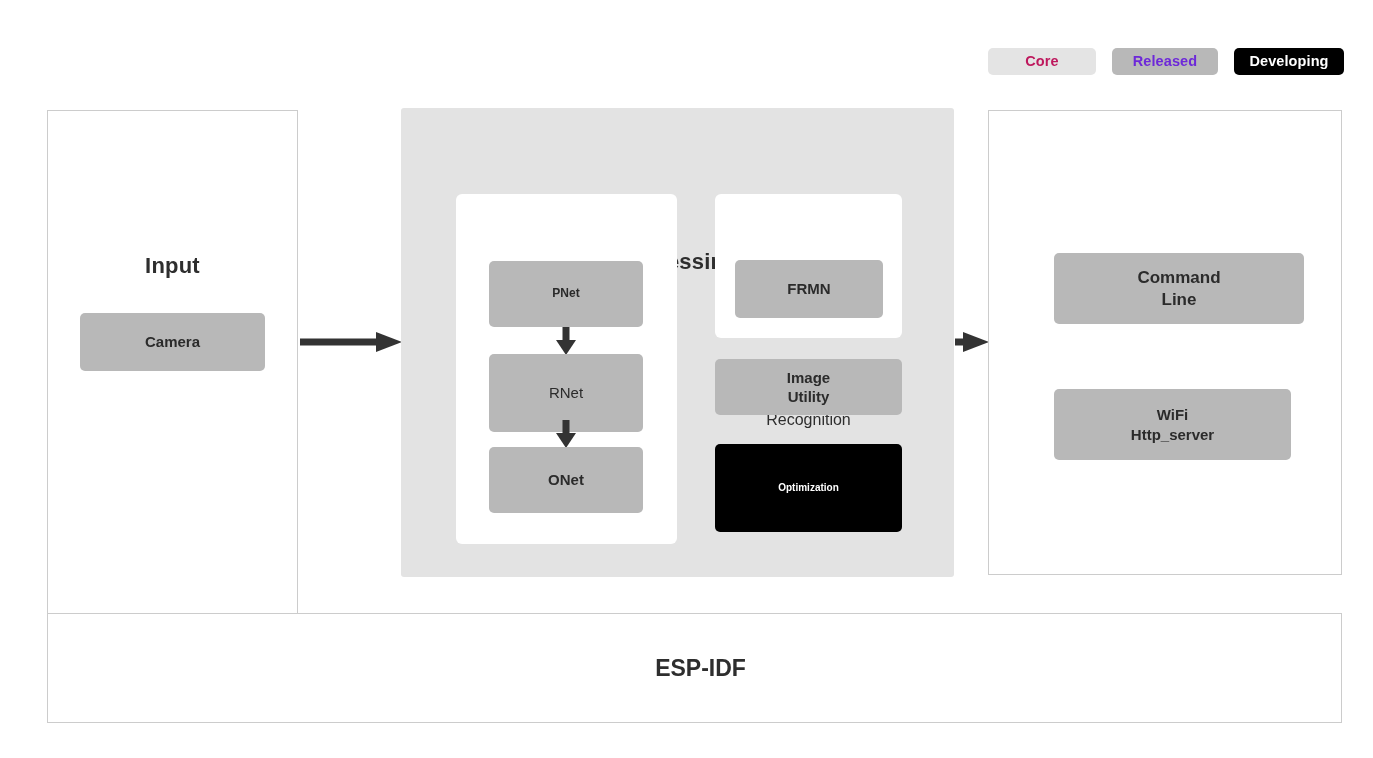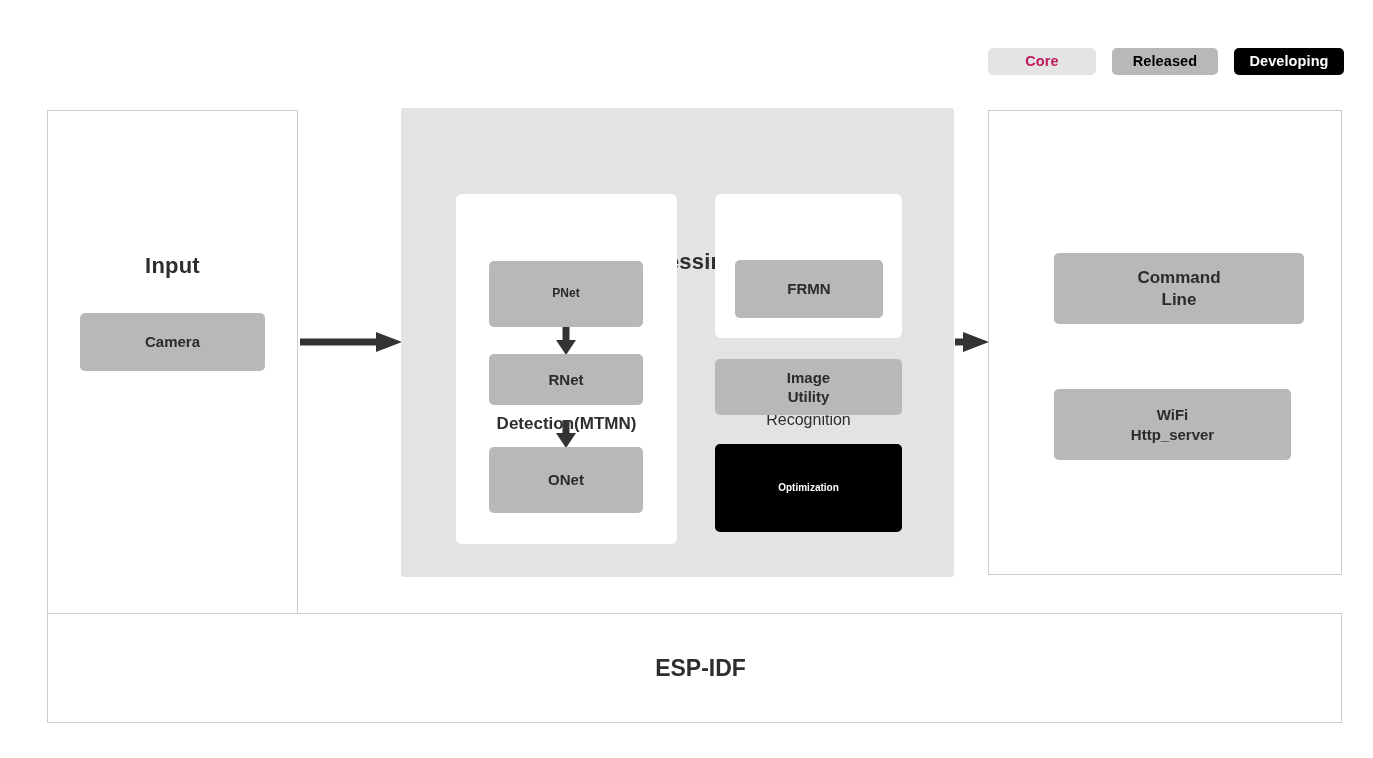--- a/index.html
+++ b/index.html
@@ -33,21 +33,21 @@
     height: 27px;
     line-height: 27px;
     border-radius: 5px;
     font-size: 14.5px;
     font-weight: bold;
     text-align: center;
     letter-spacing: 0.1px;
     box-sizing: border-box;
   }
   .chip-core     { width: 108px; background: #e4e4e4; color: #be185d; }
-  .chip-released { width: 106px; background: #b8b8b8; color: #000000; }
+  .chip-released { width: 106px; background: #b8b8b8; color: #6d28d9; }
   .chip-dev      { width: 110px; background: #000000; color: #ffffff; }
 
   
   .panel {
     position: absolute;
     background: #ffffff;
     border: 1px solid #cccccc;
     box-sizing: border-box;
   }
   .panel-title {
@@ -98,21 +98,21 @@
 
   
   .arrow { position: absolute; }
 
   
   #camera       { left: 80px;  top: 313px; width: 185px; height: 58px; font-size: 15px; font-weight: bold; }
 
   #card-detection { left: 456px; top: 194px; width: 221px; height: 350px; }
   #title-detection { top: 220px; font-size: 17px; font-weight: bold; }
   #pnet { left: 489px; top: 261px; width: 154px; height: 66px; font-size: 12px; font-weight: bold; }
-  #rnet { left: 489px; top: 354px; width: 154px; height: 51px; font-size: 15px; font-weight: bold; }
+  #rnet { left: 489px; top: 354px; width: 154px; height: 78px; font-size: 15px; font-weight: normal; }
   #onet { left: 489px; top: 447px; width: 154px; height: 66px; font-size: 15px; font-weight: bold; }
 
   #card-recognition { left: 715px; top: 194px; width: 187px; height: 144px; }
   #title-recognition { top: 217px; font-size: 16px; font-weight: normal; }
   #frmn  { left: 735px; top: 260px; width: 148px; height: 58px; font-size: 15px; font-weight: bold; }
 
   #imageutility { left: 715px; top: 359px; width: 187px; height: 56px; font-size: 15px; font-weight: bold; }
   #optimization { left: 715px; top: 444px; width: 187px; height: 88px; font-size: 10px; font-weight: bold; }
 
   #cmdline  { left: 1054px; top: 253px; width: 250px; height: 71px; font-size: 17px; font-weight: bold; }

